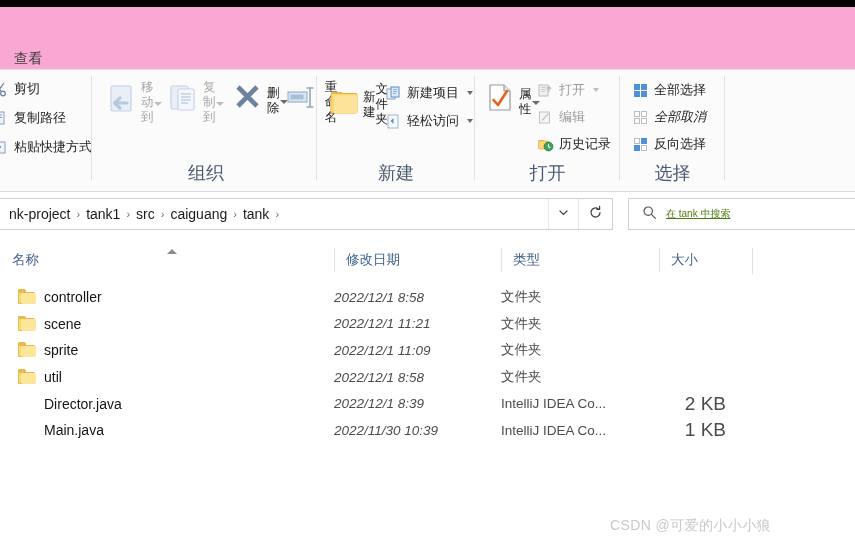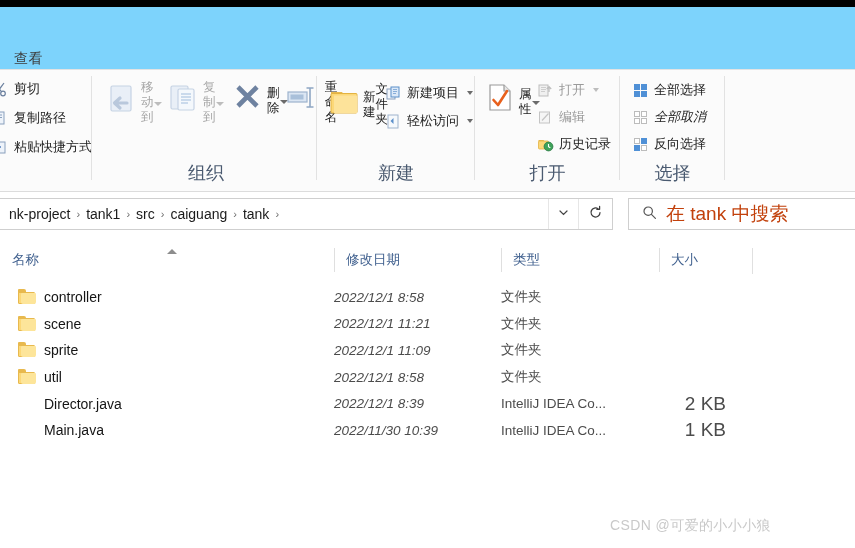--- a/index.html
+++ b/index.html
@@ -8,21 +8,21 @@
     background: #ffffff;
     font-family: "Liberation Sans", "DejaVu Sans", sans-serif;
     overflow: hidden;
   }
   #root { position: relative; width: 855px; height: 548px; background:#fff; }
 
   
   .topstrip { position:absolute; left:0; top:0; width:855px; height:7px; background:#000; }
 
   
-  .tabstrip { position:absolute; left:0; top:7px; width:855px; height:63px; background:#7dd3fc;text-align:center; }
+  .tabstrip { position:absolute; left:0; top:7px; width:855px; height:63px; background:#f9a8d4;text-align:center; }
   .tab-view {
     position:absolute; left:14px; top:43px;
     font-size:14px; color:#3b3b3b; letter-spacing:.5px;
   }
   .tabstrip-line { position:absolute; left:0; top:69px; width:855px; height:1px; background:#e3e3e3; }
 
   
   .ribbon {
     position:absolute; left:0; top:70px; width:855px; height:122px;
     background:#fbfbfb; border-bottom:1px solid #dcdcdc;
@@ -79,21 +79,21 @@
   .addr-refresh {
     position:absolute; right:0; top:0; width:34px; height:30px;
     display:flex; align-items:center; justify-content:center;
     border-left:1px solid #e6e6e6;
   }
   .searchbox {
     position:absolute; left:628px; top:5px; width:240px; height:32px;
     border:1px solid #cfcfcf; background:#fff; display:flex; align-items:center; gap:9px;
     padding-left:13px;
   }
-  .search-ph { font-size:19px; color:#c2410c; }
+  .search-ph { font-size:10px; color:#4d7c0f;text-decoration:underline; }
 
   
   .listhdr { position:absolute; left:0; top:240px; width:855px; height:40px; background:#fff; }
   .hcell {
     position:absolute; top:0; height:40px; display:flex; align-items:center;
     font-size:13.5px; color:#41618f; padding-left:12px;
   }
   .hdiv { position:absolute; top:8px; width:1px; height:24px; background:#dfdfdf; }
   .sortcaret {
     position:absolute; top:9px; left:167px; width:0; height:0;

